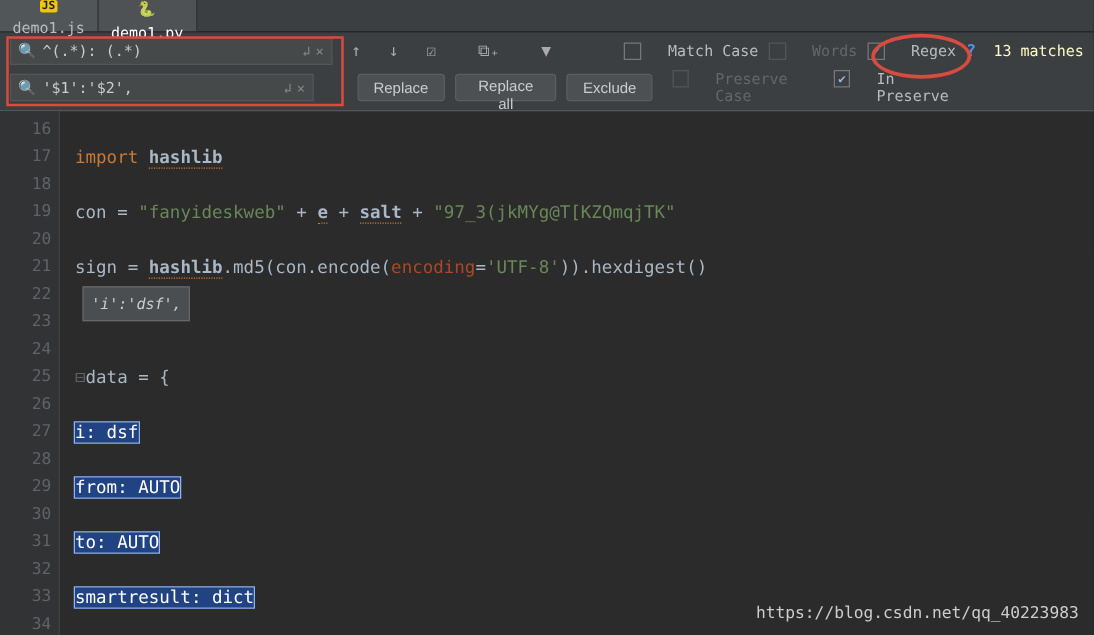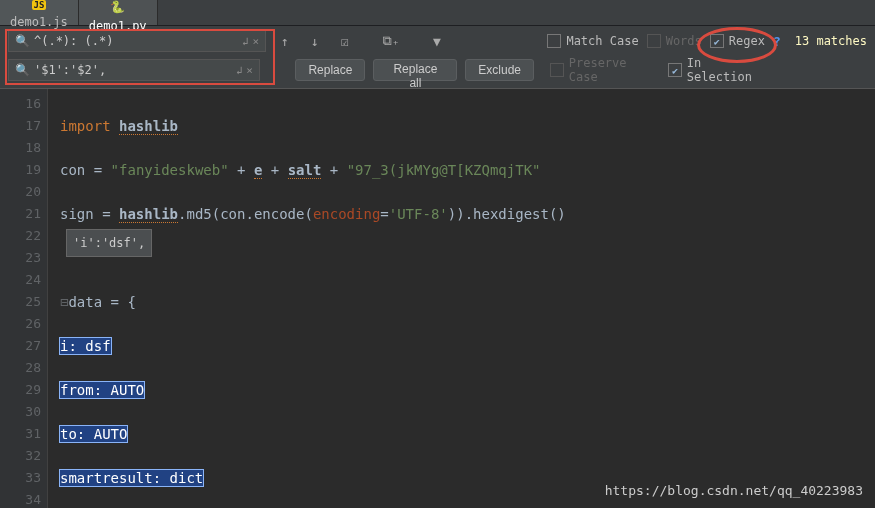--- a/index.html
+++ b/index.html
@@ -12,21 +12,21 @@
   .ficon-py { width:14px;height:14px;display:flex;align-items:center;justify-content:center;font-size:12px;}
   .findbar { background:#3c3f41; padding:4px 8px; display:flex; flex-direction:column; gap:4px; border-bottom:1px solid #555;}
   .frow { display:flex; align-items:center; gap:8px;}
   .sbox { display:flex; align-items:center; gap:4px; background:#45494a; border:1px solid #555; padding:2px 6px; height:22px; width:258px; font-size:12px; color:#999;}
   .sbox .mag { font-size:12px;color:#888;}
   .sbox .inp { flex:1; background:none;border:none;outline:none;color:#ccc;font-family:monospace;font-size:12px;}
   .sbox .ct { font-size:11px;color:#888;}
   .tbtn { width:22px;height:22px;display:flex;align-items:center;justify-content:center;color:#aaa;cursor:pointer;}
   .btn { background:#4c5052;border:1px solid #5b5e60;color:#ccc;font-size:12px;padding:2px 12px;height:22px;cursor:pointer;border-radius:3px;}
   .spacer{flex:1}
-  .chk { display:flex;align-items:center;gap:5px;font-size:12px;color:#bbb;cursor:pointer;}
+  .chk { display:flex;gap:21px;font-size:12px;color:#bbb;cursor:pointer;}
   .chk .box{width:14px;height:14px;border:1px solid #777;display:flex;align-items:center;justify-content:center;font-size:10px;color:#9bd;}
   .chk.disabled{color:#666}.chk.disabled .box{border-color:#555}
   .hint{color:#5394ec;font-weight:bold;font-size:13px;}
   .matches{color:#fef9c3;font-size:12px;margin-left:6px;text-align:right;}
   .redbox{position:absolute;border:2px solid #d94b3f;pointer-events:none;z-index:50;}
   .redcircle{position:absolute;border:3px solid #d94b3f;border-radius:50%;pointer-events:none;z-index:50;width:80px;height:36px;}
   .editor{display:flex;height:calc(508px - 26px - 60px);position:relative;}
   .gutter{width:48px;background:#313335;color:#606366;text-align:right;padding:4px 6px 0 0;font-size:13px;line-height:22px;border-right:1px solid #414141;}
   .code{flex:1;padding:4px 0 0 12px;font-size:14px;line-height:22px;white-space:pre;position:relative;}
   .ln{height:22px;}
@@ -95,21 +95,21 @@
     <button class="btn">Replace</button>
     <button class="btn">Replace all</button>
     <button class="btn">Exclude</button>
     <span class="spacer"></span>
     <label class="chk disabled">
         <span class="box"></span>
         <span>Preserve Case</span>
       </label>
     <label class="chk">
         <span class="box">✔</span>
-        <span>In Selection</span>
+        <span>In Preserve</span>
       </label>
     <span style="width:90px"></span>
   </div>
 </div>
 
 <div class="redbox" style="left:5px;top:29px;width:270px;height:56px;"></div>
 <div class="redcircle" style="left:697px;top:27px;"></div>
 
 <div class="editor">
   <div class="gutter">
@@ -146,17 +146,17 @@
 
 
 
 
 
 
 
 
 
 
-    <div class="tooltip" style="left:18px;top:140px;">'i':'dsf',</div>
+    <div class="tooltip" style="left:18px;top:140px;font-style:italic;">'i':'dsf',</div>
   </div>
 </div>
 
 <div class="wm">https://blog.csdn.net/qq_40223983</div>
 
 </body></html>

